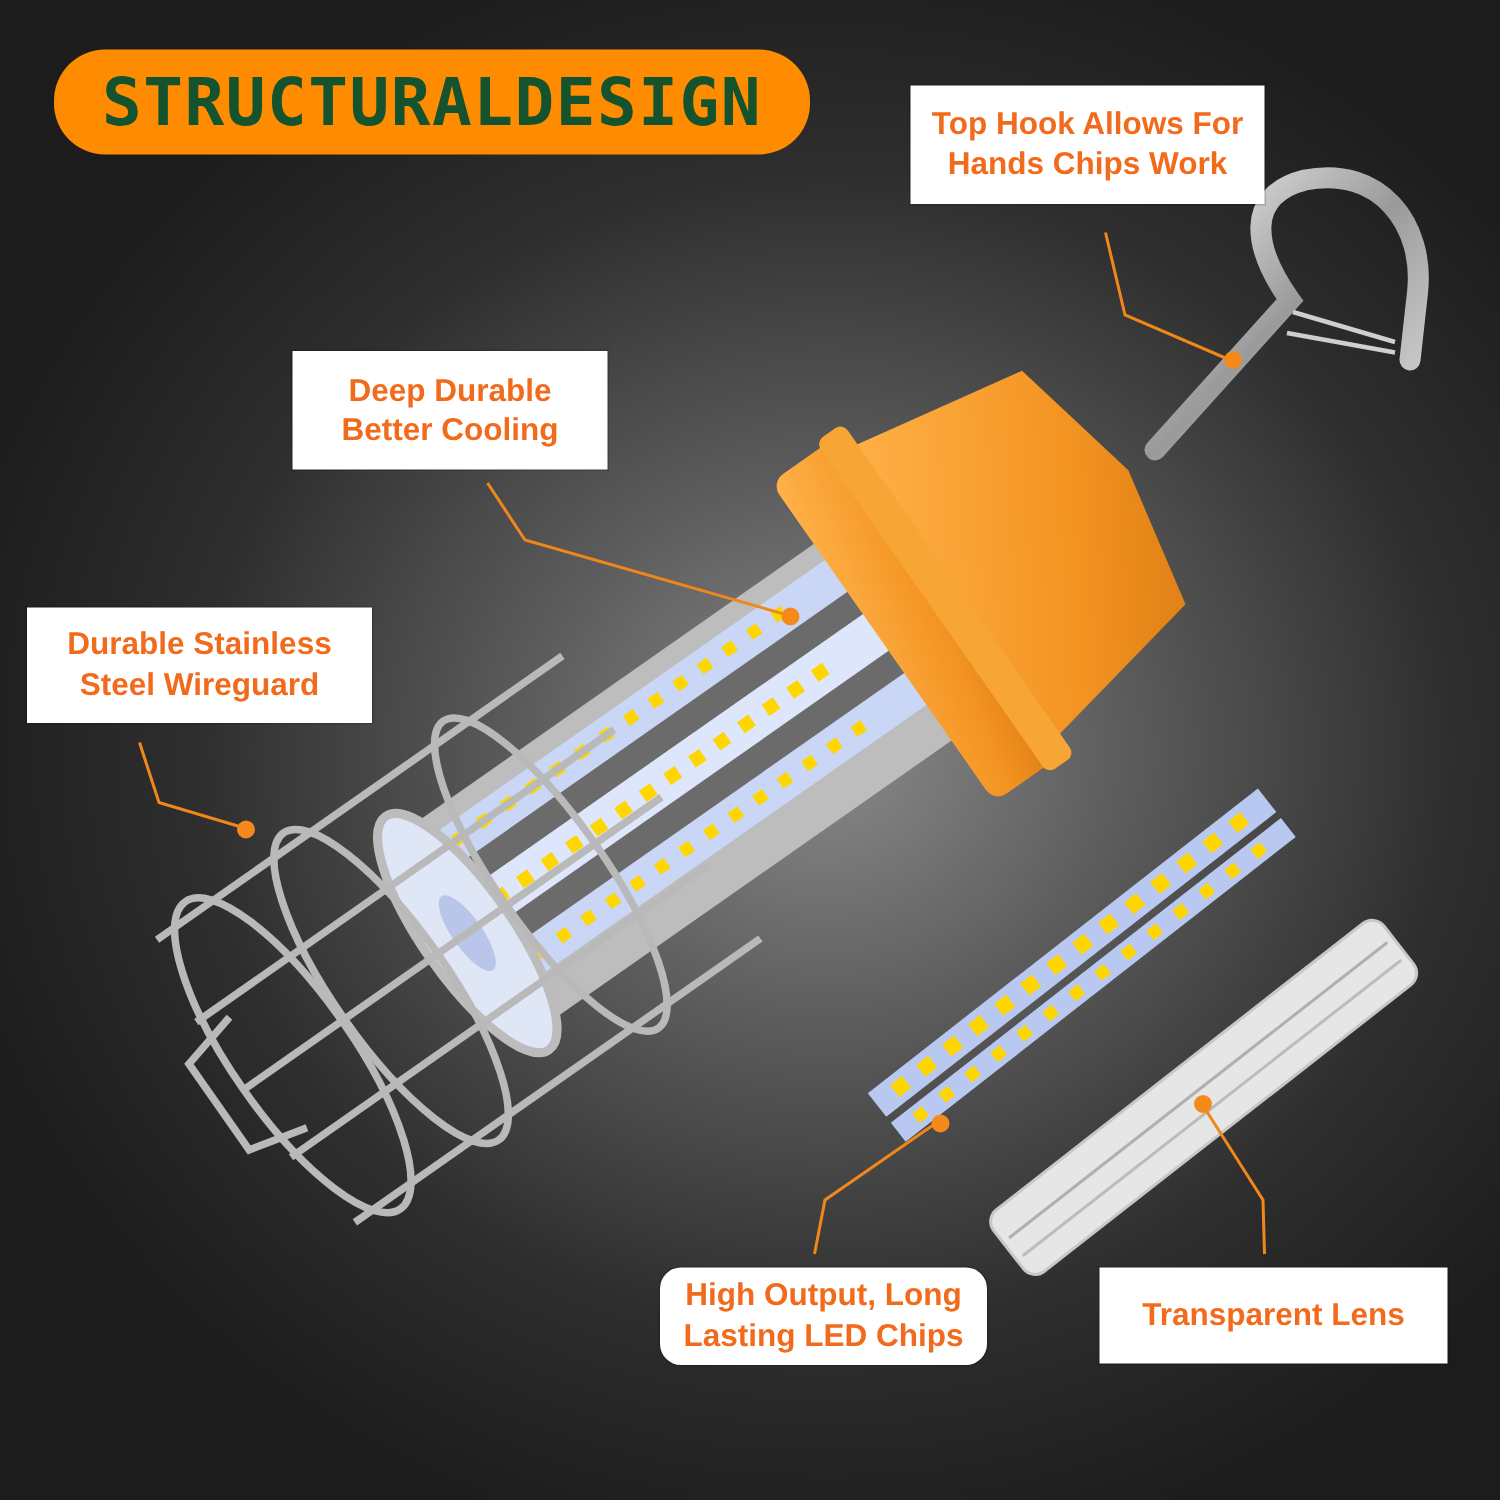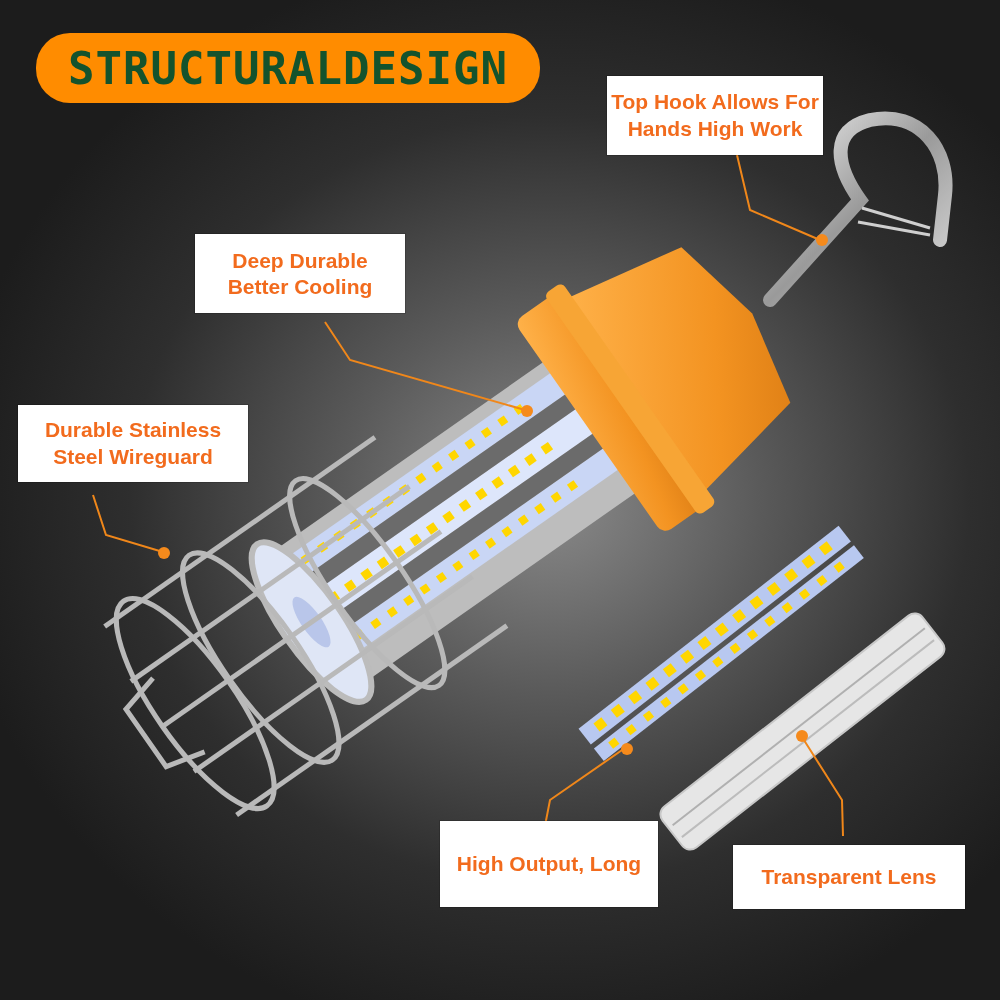--- a/index.html
+++ b/index.html
@@ -179,44 +179,45 @@
     <circle cx="164" cy="553" r="6"></circle>
     <circle cx="627" cy="749" r="6"></circle>
     <circle cx="802" cy="736" r="6"></circle>
   </g>
 </svg>
 
 <div class="banner">
   <span class="banner-text">STRUCTURALDESIGN</span>
 </div>
 
-<div class="callout" style="left:607px;top:76px;width:216px;height:79px;text-align:center;">
+<div class="callout" style="left:607px;top:57px;width:236px;height:79px;text-align:center;">
   <div>
     <span>Top Hook Allows For</span>
-    <span>Hands High Work</span>
+    <span>Hands Chips Work</span>
   </div>
 </div>
 
 <div class="callout" style="left:195px;top:234px;width:210px;height:79px;line-height:1.22;">
   <div>
     <span>Deep Durable</span>
     <span>Better Cooling</span>
   </div>
 </div>
 
 <div class="callout" style="left:18px;top:405px;width:230px;height:77px;justify-content:center;">
   <div>
     <span>Durable Stainless</span>
     <span>Steel Wireguard</span>
   </div>
 </div>
 
-<div class="callout" style="left:440px;top:821px;width:218px;height:86px;">
+<div class="callout" style="left:440px;top:845px;width:218px;height:65px;border-radius:14px;">
   <div>
     <span>High Output, Long</span>
+    <span>Lasting LED Chips</span>
   </div>
 </div>
 
 <div class="callout" style="left:733px;top:845px;width:232px;height:64px;">
   <div>
     <span>Transparent Lens</span>
   </div>
 </div>
 
 </body></html>

